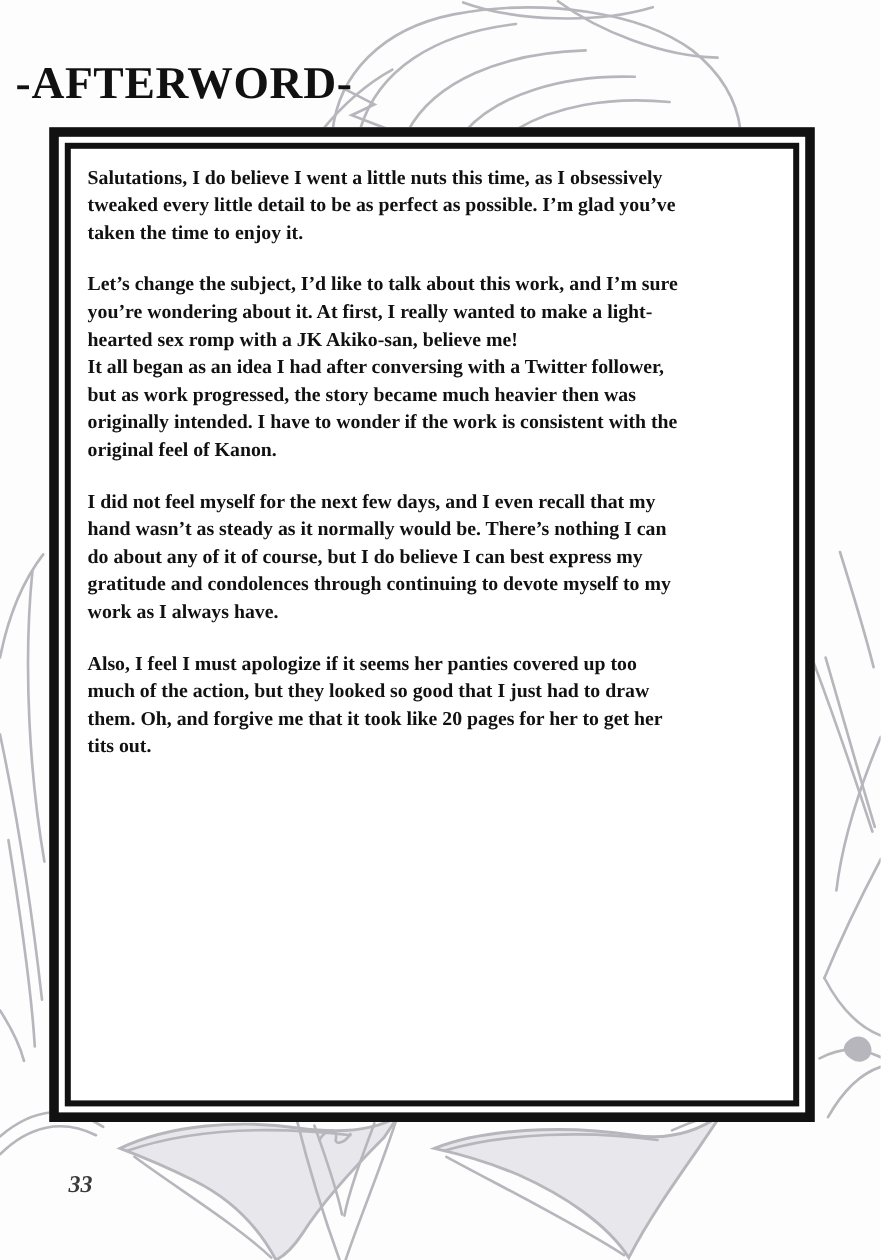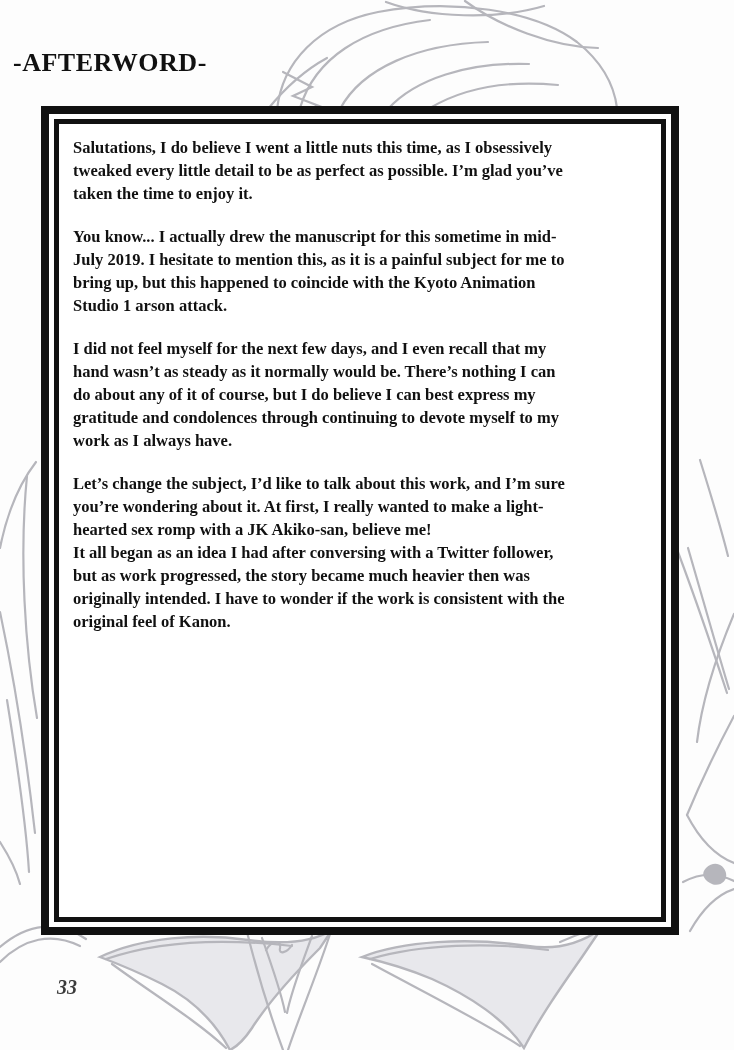--- a/index.html
+++ b/index.html
@@ -24,21 +24,21 @@
   }
   .sketch path { fill: none; stroke: var(--sketch-stroke, #b6b6bc); stroke-width: 2.2; stroke-linecap: round; }
   .sketch path.filled { fill: var(--sketch-fill, #e8e8ec); stroke-width: 2.4; }
   .sketch path.blob { fill: var(--sketch-stroke, #b6b6bc); stroke: none; }
   .title {
     position: absolute;
     left: 13px;
     top: 48px;
     margin: 0;
     z-index: 2;
-    font-size: 26px;
+    font-size: 38px;
     font-weight: bold;
     letter-spacing: 0.5px;
     color: var(--ink, #111);
     white-space: nowrap;
   }
   .frame {
     position: absolute;
     left: 41px;
     top: 106px;
     width: 638px;
@@ -130,34 +130,34 @@
     </g>
   </svg>
 
   <h1 class="title">-AFTERWORD-</h1>
 
   <div class="frame">
     <div class="frame-inner">
       <p>Salutations, I do believe I went a little nuts this time, as I obsessively
 tweaked every little detail to be as perfect as possible. I’m glad you’ve
 taken the time to enjoy it.</p>
-      <p>You know... I actually drew the manuscript for this sometime in mid-
-July 2019. I hesitate to mention this, as it is a painful subject for me to
-bring up, but this happened to coincide with the Kyoto Animation
-Studio 1 arson attack.</p>
-      <p>I did not feel myself for the next few days, and I even recall that my
-hand wasn’t as steady as it normally would be. There’s nothing I can
-do about any of it of course, but I do believe I can best express my
-gratitude and condolences through continuing to devote myself to my
-work as I always have.</p>
       <p>Let’s change the subject, I’d like to talk about this work, and I’m sure
 you’re wondering about it. At first, I really wanted to make a light-
 hearted sex romp with a JK Akiko-san, believe me!
 It all began as an idea I had after conversing with a Twitter follower,
 but as work progressed, the story became much heavier then was
 originally intended. I have to wonder if the work is consistent with the
 original feel of Kanon.</p>
+      <p>I did not feel myself for the next few days, and I even recall that my
+hand wasn’t as steady as it normally would be. There’s nothing I can
+do about any of it of course, but I do believe I can best express my
+gratitude and condolences through continuing to devote myself to my
+work as I always have.</p>
+      <p>Also, I feel I must apologize if it seems her panties covered up too
+much of the action, but they looked so good that I just had to draw
+them. Oh, and forgive me that it took like 20 pages for her to get her
+tits out.</p>
     </div>
   </div>
 
   <div class="page-number">33</div>
 
 </div>
 
 </body></html>

